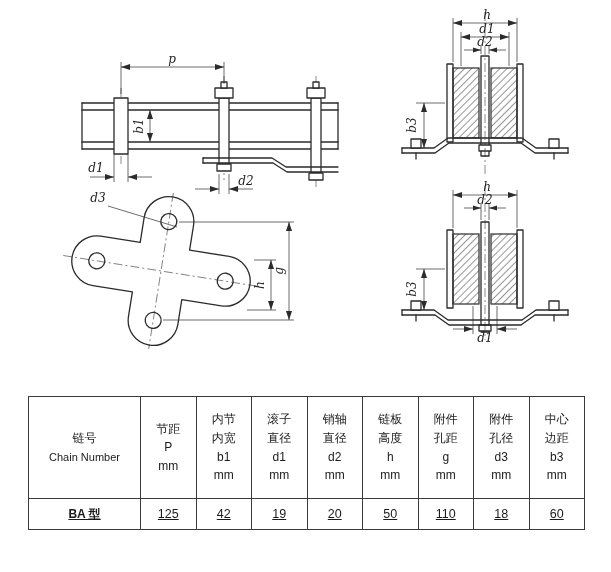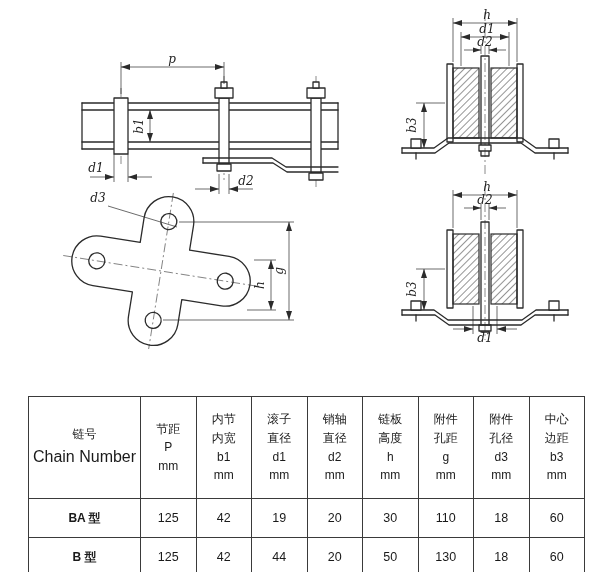--- a/index.html
+++ b/index.html
@@ -17,23 +17,23 @@
   .cl  { stroke:#2b2b2b; stroke-width:0.55; fill:none; stroke-dasharray:9 3 2 3; }
   .ar  { fill:#2b2b2b; stroke:none; }
   .dim { font:italic 12px "DejaVu Serif", serif; fill:#222222; }
 
   table.spec { position:absolute; left:28px; top:396px; width:557px;
                border-collapse:collapse; table-layout:fixed;
                color:#1a1a1a; }
   table.spec th, table.spec td { border:1px solid #3a3a3a; text-align:center;
                vertical-align:middle; font-weight:normal; padding:0; }
   table.spec thead th { height:102px; font-size:12px; line-height:1.55; }
-  table.spec tbody td { height:39px; font-size:12.5px; }
+  table.spec tbody td { height:31px; font-size:12.5px;text-decoration:underline; }
   table.spec td.rowname { font-weight:600; font-size:12px; }
-  .hdr-en { font-size:16px; margin-top:2px; }
+  .hdr-en { font-size:11px; margin-top:2px; }
 </style>
 </head>
 <body>
 
 <div class="page">
 
   <svg class="svg1" width="270" height="152" viewBox="0 0 270 152">
     <g>
       <line class="cl" x1="45" y1="42" x2="45" y2="118"></line>
       <line class="cl" x1="148" y1="30" x2="148" y2="134"></line>
@@ -318,32 +318,21 @@
         </th>
       </tr>
     </thead>
     <tbody>
       <tr>
         <td class="rowname">BA 型</td>
         <td>125</td>
         <td>42</td>
         <td>19</td>
         <td>20</td>
-        <td>30</td>
+        <td>50</td>
         <td>110</td>
-        <td>18</td>
-        <td>60</td>
-      </tr>
-      <tr>
-        <td class="rowname">B 型</td>
-        <td>125</td>
-        <td>42</td>
-        <td>44</td>
-        <td>20</td>
-        <td>50</td>
-        <td>130</td>
         <td>18</td>
         <td>60</td>
       </tr>
     </tbody>
   </table>
 
 </div>
 
 </body></html>

